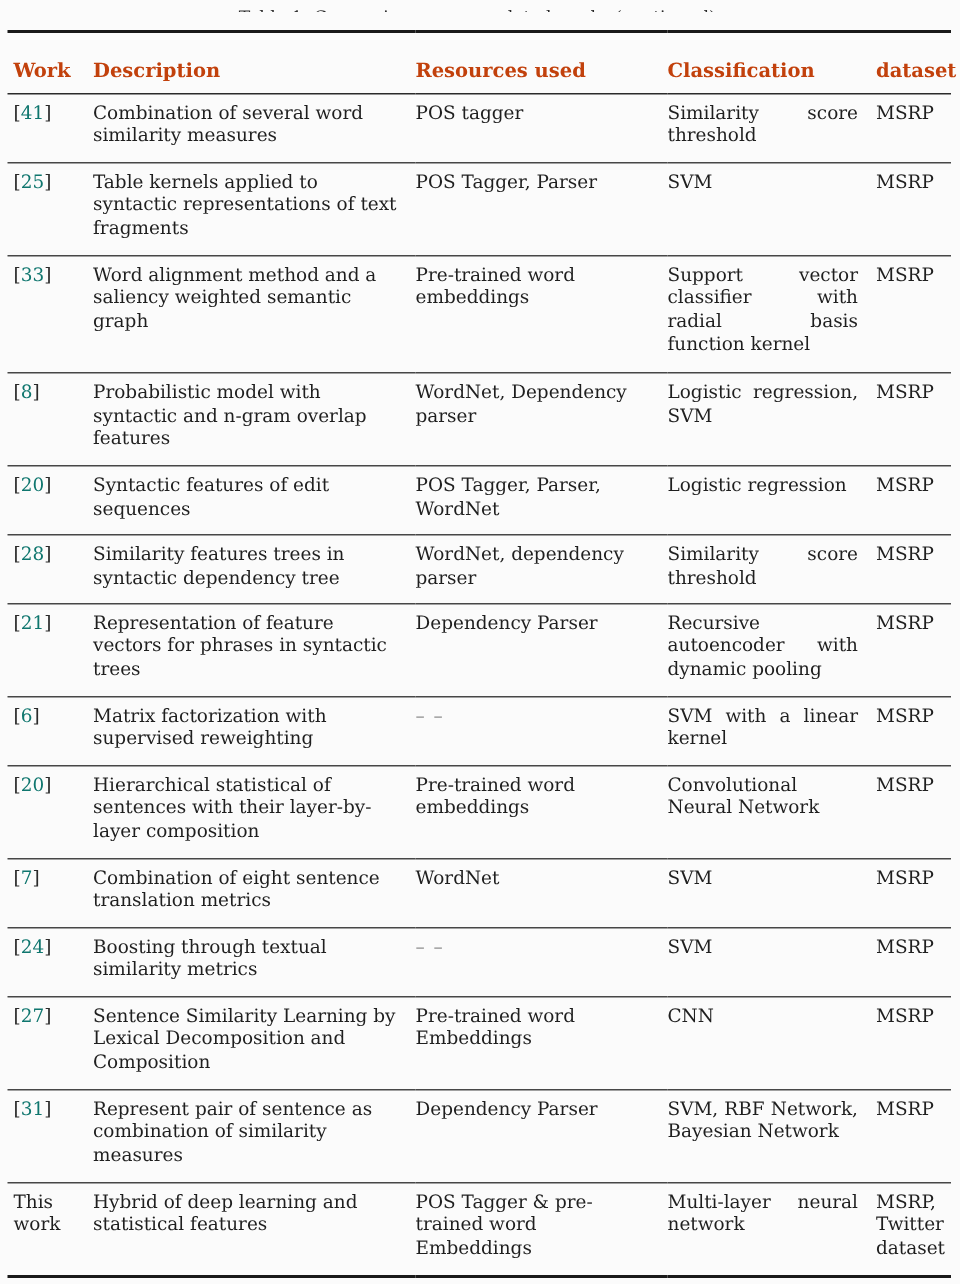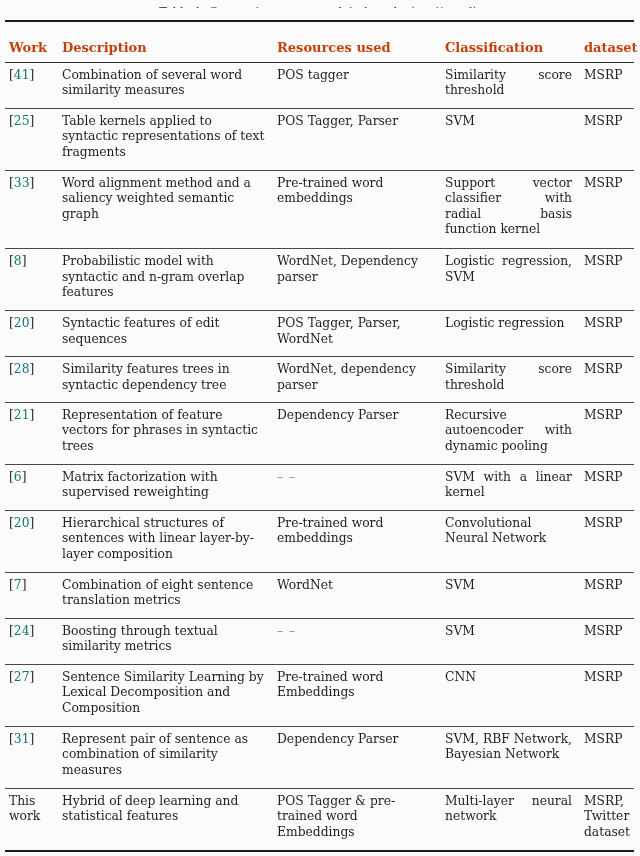--- a/index.html
+++ b/index.html
@@ -139,21 +139,21 @@
         </tr>
         <tr>
           <td class="col-work"><span class="bracket">[</span><a class="ref">6</a><span class="bracket">]</span></td>
           <td class="col-desc">Matrix factorization with supervised reweighting</td>
           <td class="col-res na">– –</td>
           <td class="col-cls">SVM with a linear kernel</td>
           <td class="col-ds">MSRP</td>
         </tr>
         <tr>
           <td class="col-work"><span class="bracket">[</span><a class="ref">20</a><span class="bracket">]</span></td>
-          <td class="col-desc">Hierarchical structures of sentences with linear layer-by-layer composition</td>
+          <td class="col-desc">Hierarchical statistical of sentences with their layer-by-layer composition</td>
           <td class="col-res">Pre-trained word embeddings</td>
           <td class="col-cls">Convolutional Neural Network</td>
           <td class="col-ds">MSRP</td>
         </tr>
         <tr>
           <td class="col-work"><span class="bracket">[</span><a class="ref">7</a><span class="bracket">]</span></td>
           <td class="col-desc">Combination of eight sentence translation metrics</td>
           <td class="col-res">WordNet</td>
           <td class="col-cls">SVM</td>
           <td class="col-ds">MSRP</td>

